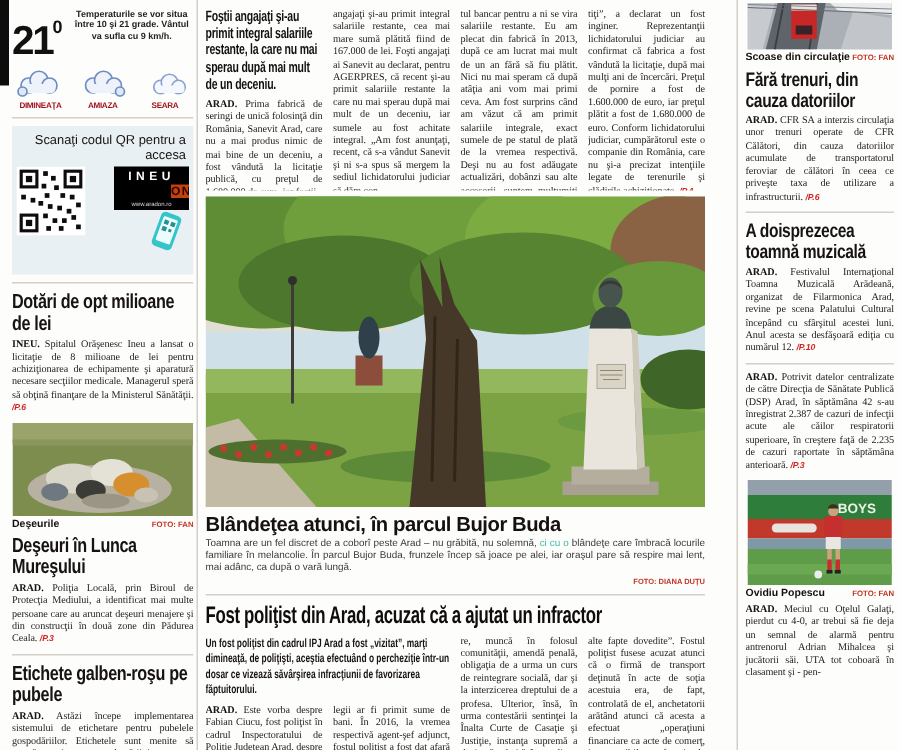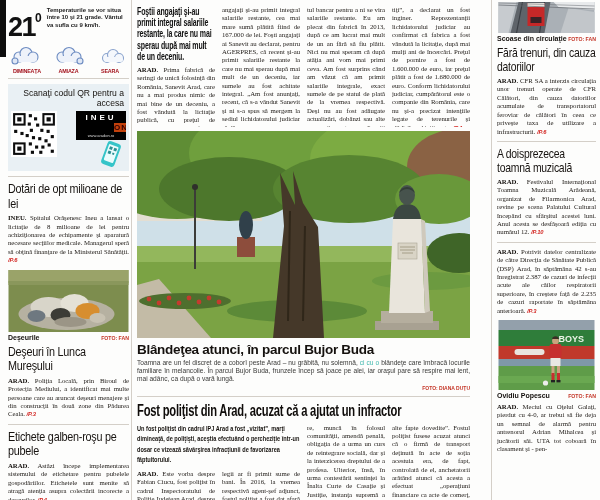--- a/index.html
+++ b/index.html
@@ -16,53 +16,53 @@
   .rail-right { position:absolute; left:497px; top:0; width:99px; height:500px; overflow:hidden; }
   .center     { position:absolute; left:137px; top:0; width:333px; height:500px; overflow:hidden; }
 
   .corner-bar { position:absolute; left:0; top:0; width:6px; height:57px; background:#0d0d0d; }
 
   
   .cond   { transform:scaleX(.8);  transform-origin:0 0; width:125%; }
   .cond70 { transform:scaleX(.7);  transform-origin:0 0; width:143%; }
 
   h2.brief-title {
-    font-family:"Liberation Sans", sans-serif; font-weight:normal;
+    font-family:"Liberation Sans", sans-serif; font-weight:bold;
     font-size:13.5px; line-height:1.08; letter-spacing:-.3px; color:#171310;
     margin:2px 0 3px;
   }
   .rail-right h2.brief-title { font-size:13px; }
 
   p.body {
     font-size:6.8px; line-height:8.4px; text-align:justify; color:#26221e;
     letter-spacing:-.05px;
   }
   .kicker { font-weight:bold; color:#171310; }
   .pref { font-family:"Liberation Sans", sans-serif; font-weight:bold; font-style:italic;
           font-size:5.8px; color:#d2231f; white-space:nowrap; }
 
   .photocap { display:flex; justify-content:space-between; align-items:baseline; margin:2px 0 4px; }
   .photocap .lbl { font-family:"Liberation Sans", sans-serif; font-weight:bold; font-size:7px; color:#14100d; }
   .photocap .credit { font-family:"Liberation Sans", sans-serif; font-weight:bold; font-size:5.2px; color:#c43527; }
 
   
   .weather { margin-top:4px; }
-  .weather-top { display:flex; gap:5px; align-items:flex-start; }
+  .weather-top { display:flex; gap:5px; align-items:flex-start;text-align:center; }
   .temp { font-family:"Liberation Sans", sans-serif; font-weight:bold; font-size:27px;
           letter-spacing:-1.5px; line-height:28px; color:#111; }
   .temp sup { font-size:12px; vertical-align:14px; letter-spacing:0; }
   .forecast { font-family:"Liberation Sans", sans-serif; font-weight:bold; font-size:6px;
               line-height:7.4px; color:#222; padding-top:3px; }
   .wicons { display:flex; justify-content:space-between; margin-top:4px; }
   .wlabels { display:flex; justify-content:space-between; margin-top:1px; border-bottom:1px solid #d4cfc8; padding-bottom:4px;}
   .wlabels span { font-family:"Liberation Sans", sans-serif; font-weight:bold; font-size:5.4px;
                   color:#a3121c; width:38px; text-align:center; letter-spacing:-.2px;}
 
   
-  .qr-panel { background:#e9f0f4; margin-top:5px; padding:4px 3px 4px; }
+  .qr-panel { background:#e9f0f4; margin-top:5px; padding:4px 3px 16px; }
   .qr-label { font-family:"Liberation Sans", sans-serif; font-size:8.6px; color:#17130f;
               text-align:right; line-height:10px; padding-right:2px; }
   .qr-row { display:flex; gap:4px; margin-top:3px; align-items:flex-start; }
   .aradbox { background:#000; width:50px; text-align:center; overflow:hidden; }
   .arad-top { font-family:"Liberation Sans", sans-serif; font-weight:bold; font-size:8px;
               letter-spacing:3px; color:#fff; padding:2px 0 1px; }
   .arad-mid { background:#c2410c; font-family:"Liberation Sans", sans-serif; font-weight:bold;
               font-size:8px; letter-spacing:1px; color:#2d0004;margin-left:38px; }
   .arad-site{ font-family:"Liberation Sans", sans-serif; font-size:4px; color:#d8d8d8; padding:1px 0 2px; }
   .qr-right { display:flex; flex-direction:column; gap:1px; align-items:flex-end; flex:1; }

